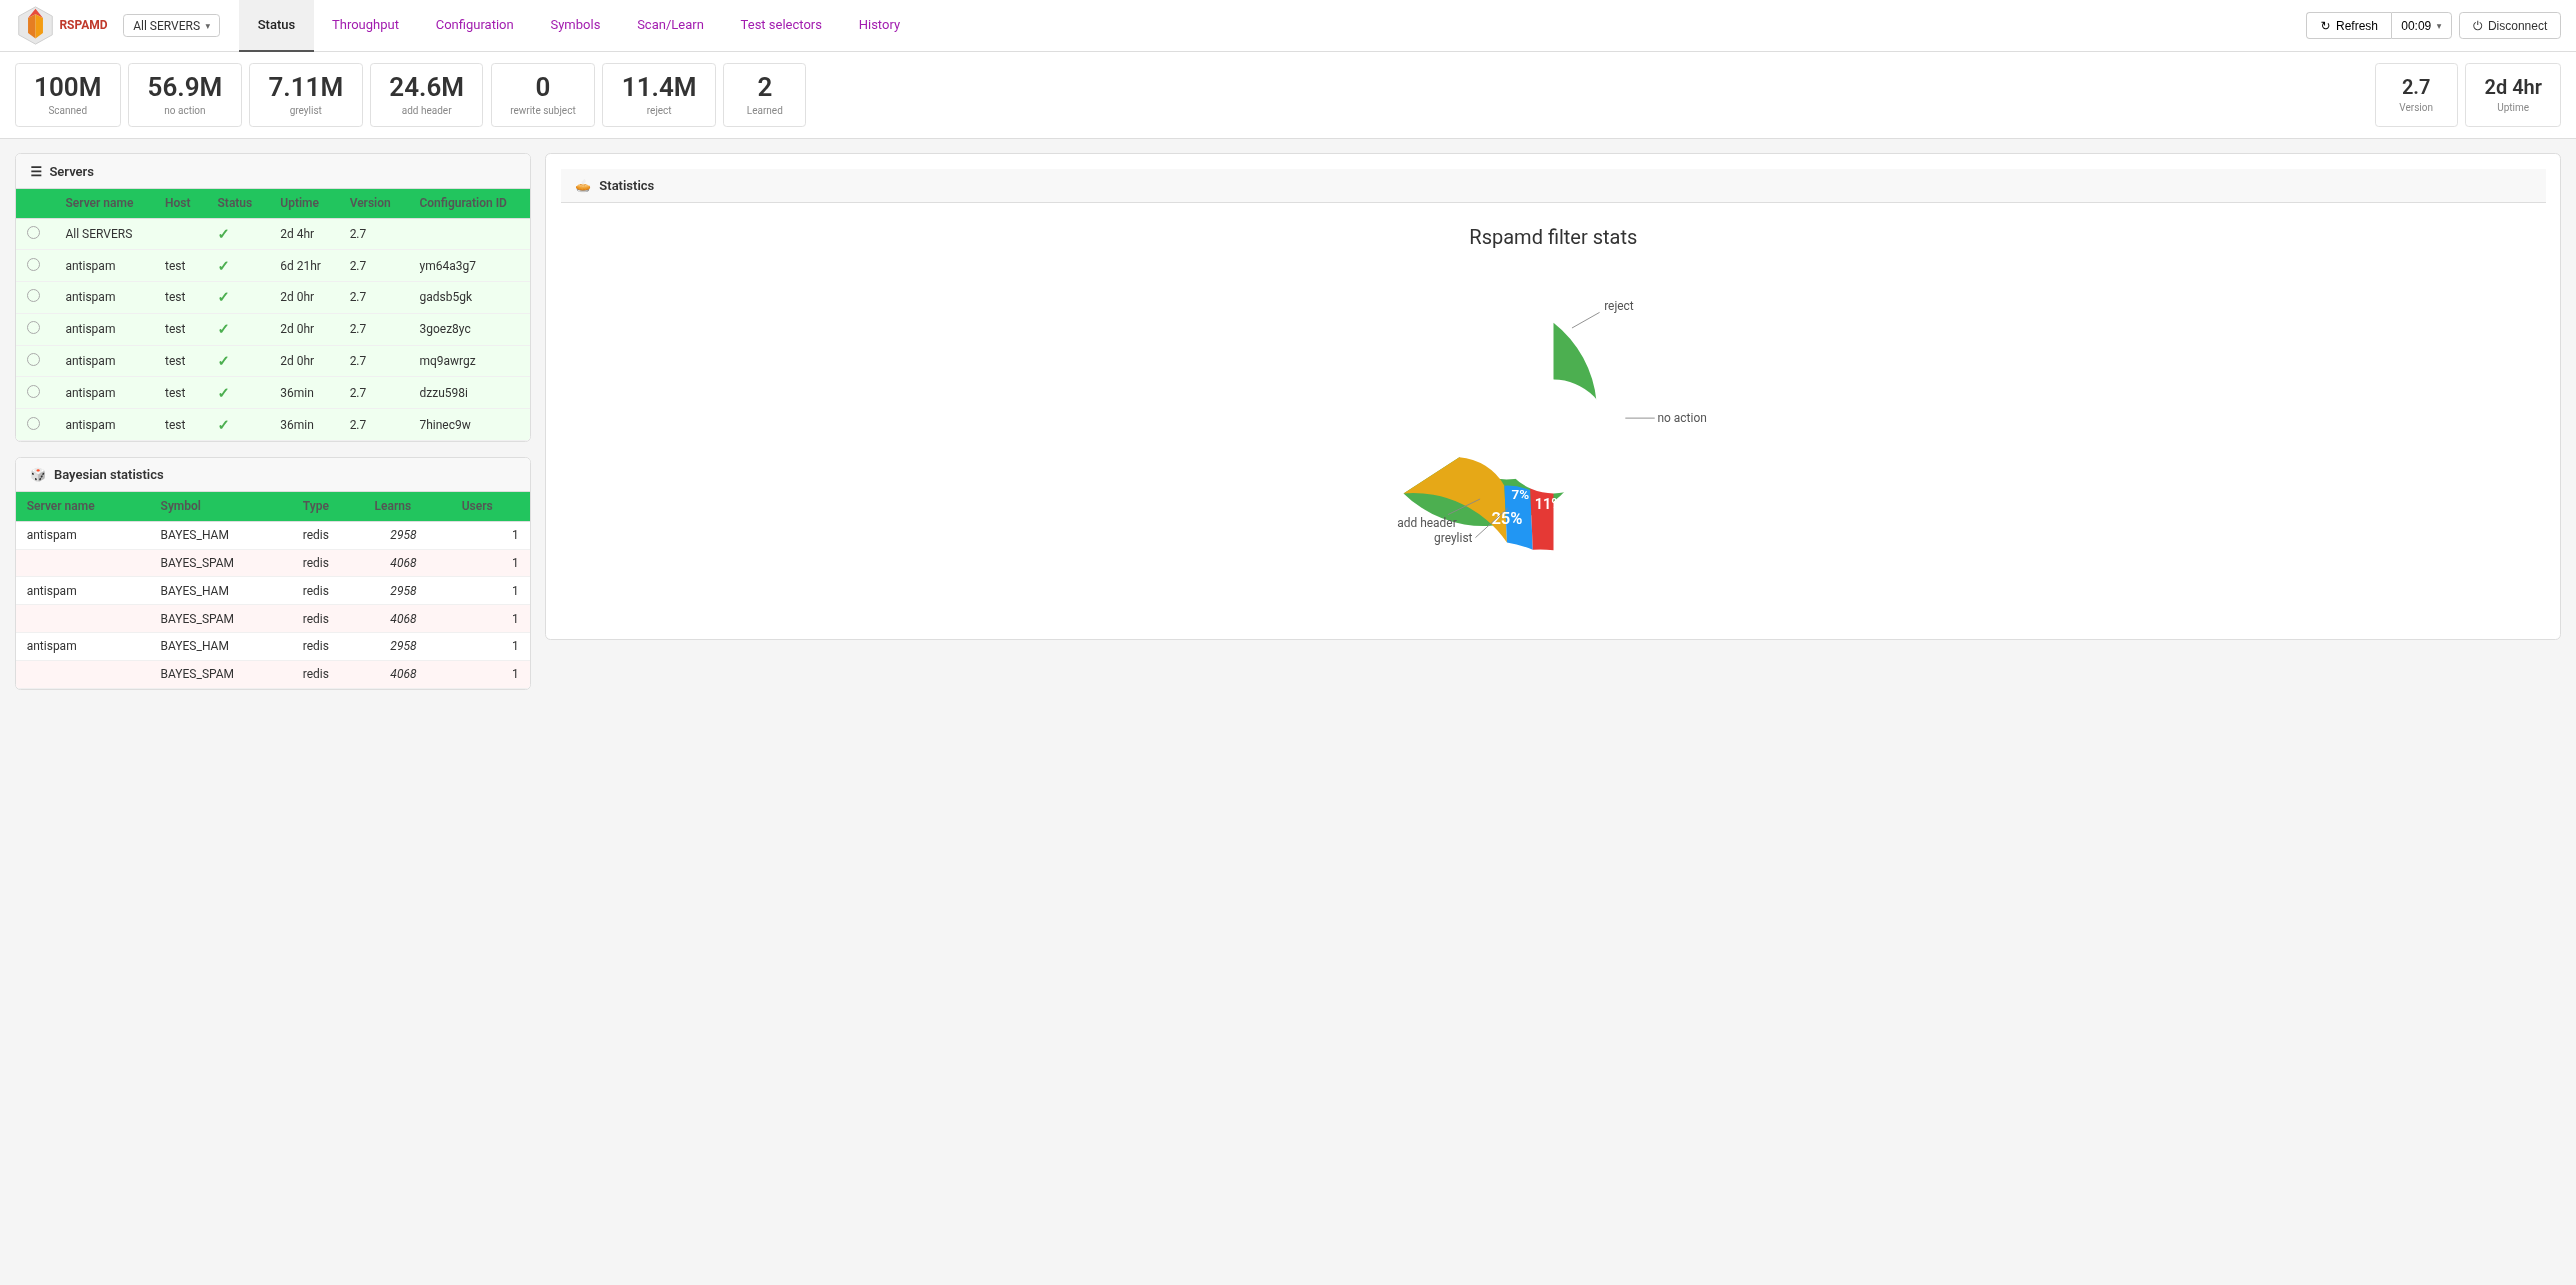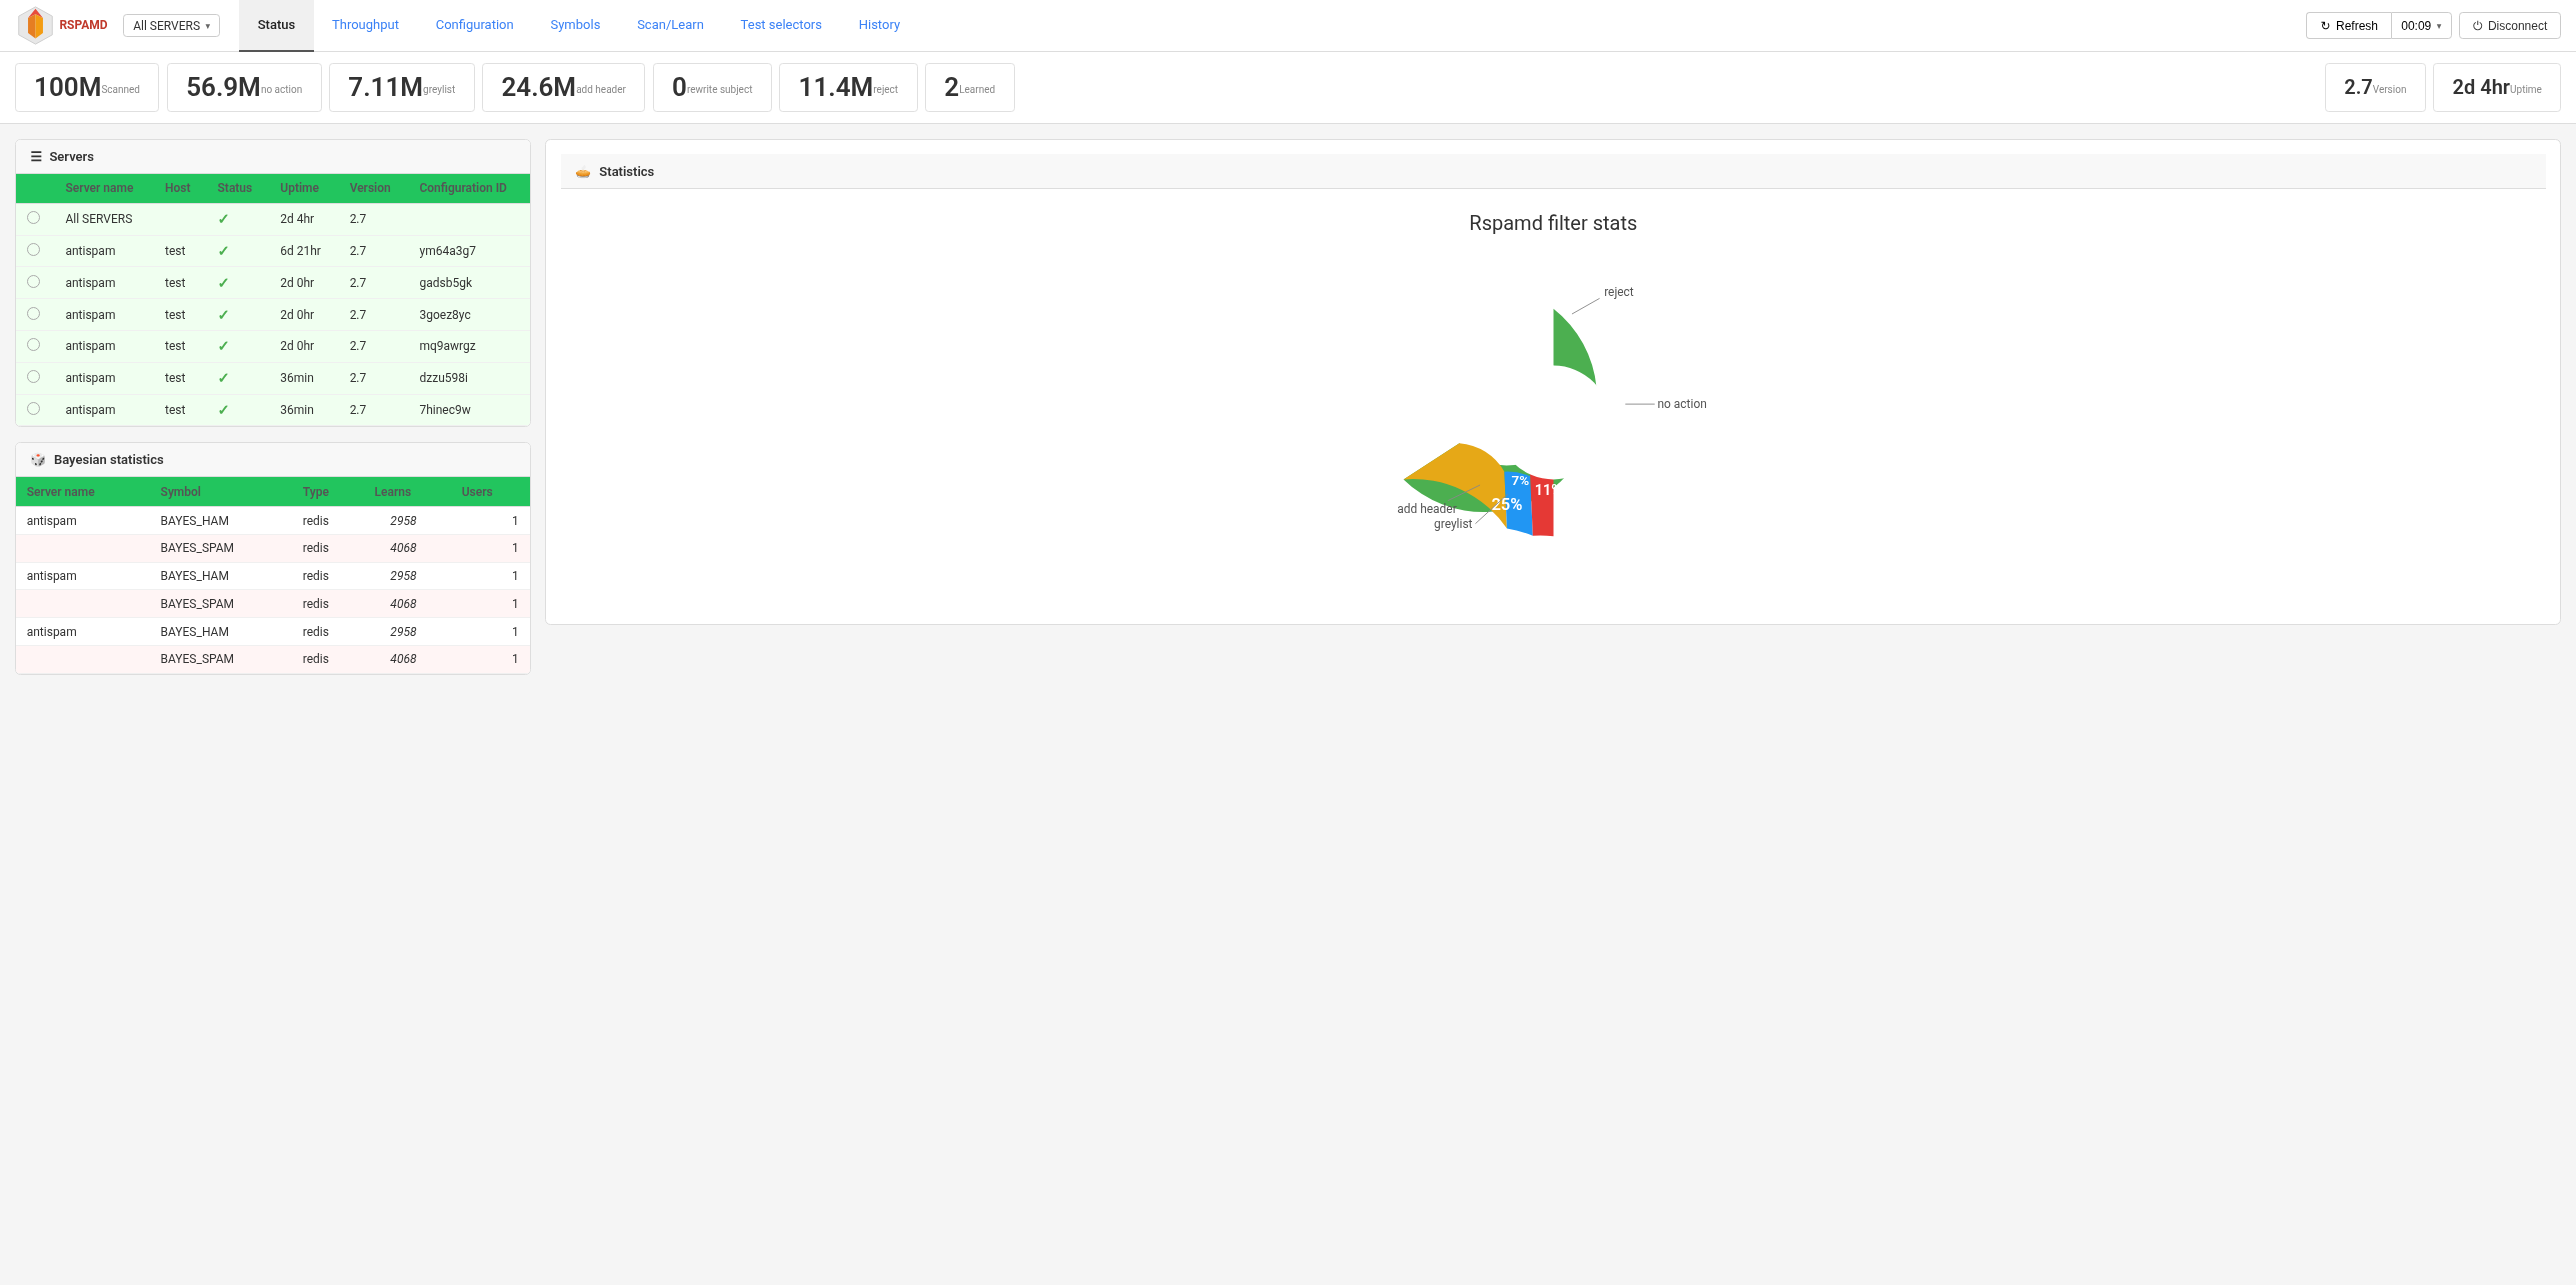--- a/index.html
+++ b/index.html
@@ -4,32 +4,32 @@
   <style>
     * { box-sizing: border-box; margin: 0; padding: 0; }
     body { font-family: -apple-system, BlinkMacSystemFont, 'Segoe UI', Roboto, sans-serif; background: #f5f5f5; font-size: 13px; color: #333; }
 
     
     .navbar { display: flex; align-items: center; background: #fff; border-bottom: 0.9px solid #ddd; padding: 0 14.7px; height: 52px; gap: 8px; }
     .logo { display: flex; align-items: center; margin-right: 7.4px; }
     .logo svg { width: 41px; height: 41px; }
     .server-select { display: flex; align-items: center; border: 0.9px solid #ccc; border-radius: 3.7px; padding: 3.7px 9.2px; background: #fff; cursor: pointer; font-size: 12px; gap: 5.5px; margin-right: 11px; }
     .nav-tabs { display: flex; gap: 0; flex: 1; }
-    .nav-tab { padding: 0 18.4px; height: 52px; display: flex; align-items: center; cursor: pointer; font-size: 13px; color: #3b82f6; border-bottom: 2.8px solid transparent; text-decoration: none; white-space: nowrap; }
+    .nav-tab { padding: 0 18.4px; height: 52px; display: flex; align-items: center; cursor: pointer; font-size: 13px; color: #a21caf; border-bottom: 2.8px solid transparent; text-decoration: none; white-space: nowrap; }
     .nav-tab.active { background: #f0f0f0; border-bottom: 2.8px solid #555; font-weight: 500; color: #222; }
     .nav-actions { display: flex; align-items: center; gap: 7.4px; margin-left: auto; }
     .btn { display: flex; align-items: center; gap: 5.5px; padding: 5.5px 13px; border-radius: 3.7px; border: 0.9px solid #ccc; background: #fff; cursor: pointer; font-size: 12px; white-space: nowrap; }
     .btn-refresh { border-right: none; border-radius: 3.7px 0 0 3.7px; }
     .btn-timer { border-radius: 0 3.7px 3.7px 0; border-left: 0.9px solid #ccc; padding: 5.5px 9.2px; justify-content: flex-end; }
     .btn-disconnect { background: #fff; color: #333; border: 0.9px solid #ccc; border-radius: 3.7px; }
     .btn-group { display: flex; }
 
     
     .stat-cards { display: flex; align-items: stretch; background: #fff; border-bottom: 0.9px solid #ddd; padding: 11px 14.7px; gap: 7.4px; }
-    .stat-card { display: flex; align-items: center; justify-content: center; padding: 9.2px 18.4px; border: 0.9px solid #e0e0e0; border-radius: 3.7px; min-width: 83px; background: #fff; }
+    .stat-card { display: flex; flex-direction: column; align-items: center; justify-content: center; padding: 9.2px 18.4px; border: 0.9px solid #e0e0e0; border-radius: 3.7px; min-width: 83px; background: #fff; }
     .stat-card .value { font-size: 26px; font-weight: 600; color: #333; line-height: 1.1; }
     .stat-card .label { font-size: 10px; color: #888; margin-top: 3.7px; text-align: center; }
 
     
     .main { display: flex; gap: 14.7px; padding: 14.7px; align-items: flex-start; }
     .left-panel { flex: 0 0 516px; display: flex; flex-direction: column; gap: 14.7px; }
     .right-panel { flex: 1; }
 
     
     .card { background: #fff; border: 0.9px solid #ddd; border-radius: 5.5px; overflow: hidden; }

